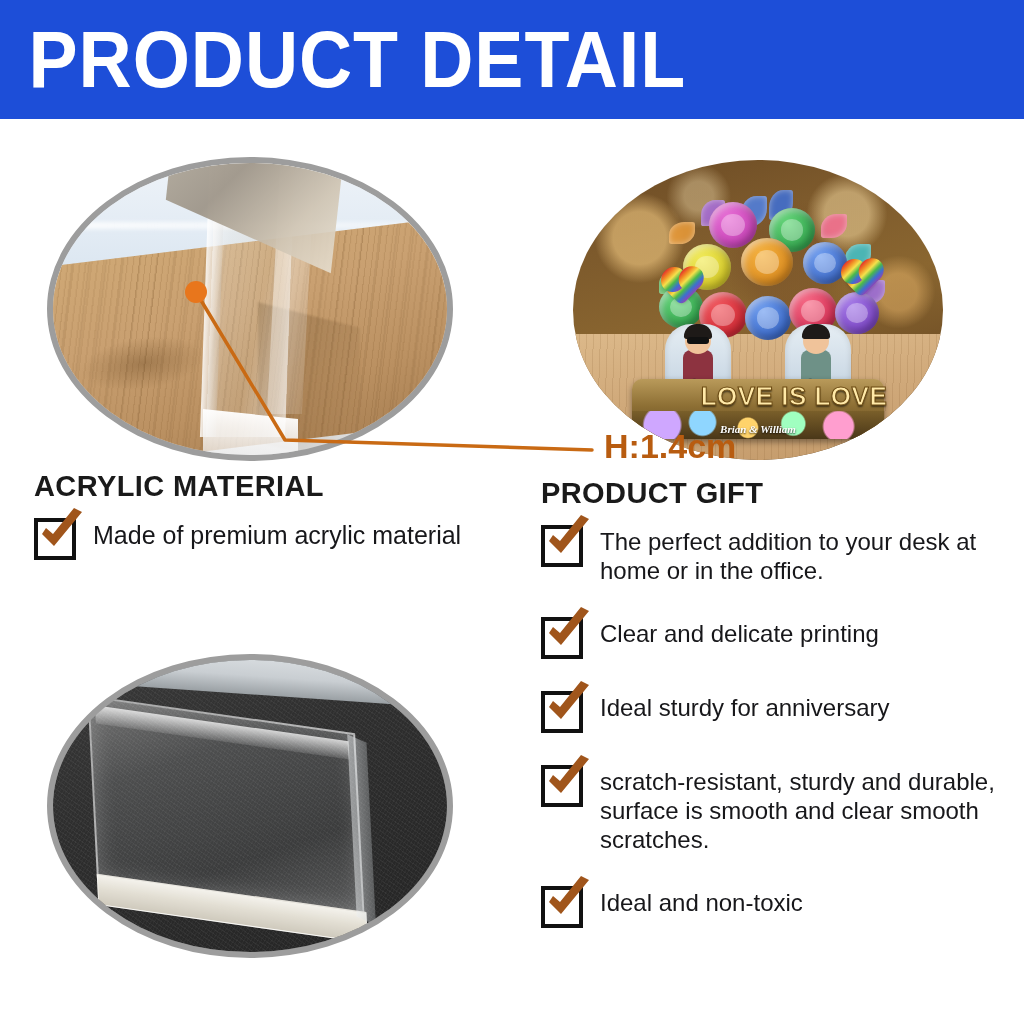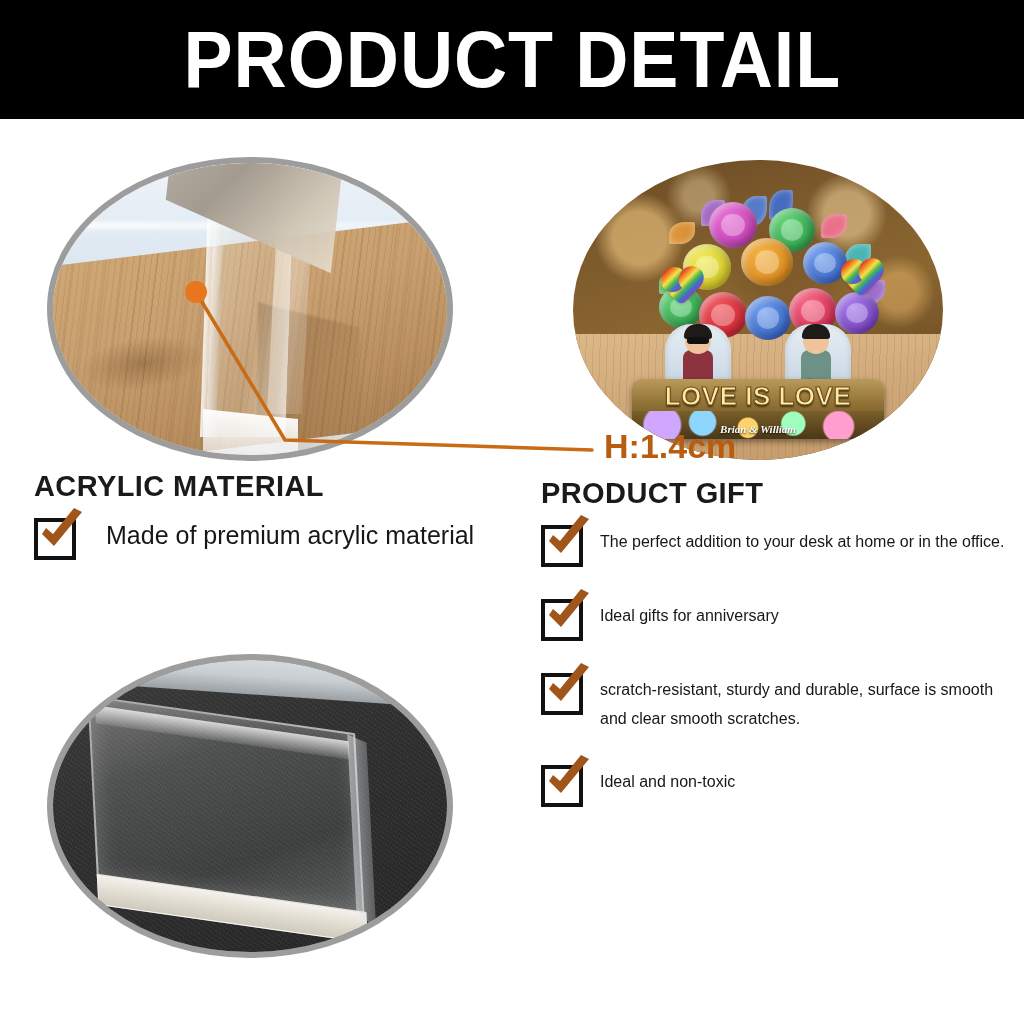--- a/index.html
+++ b/index.html
@@ -8,22 +8,22 @@
     background:#ffffff;
     font-family:"Liberation Sans", sans-serif;
     overflow:hidden;
     position:relative;
   }
   #page{position:relative;width:1024px;height:1024px;overflow:hidden;background:#fff;}
 
   
   .banner{
     position:absolute;left:0;top:0;width:1024px;height:119px;
-    background:#000000;
-    display:flex;align-items:center;justify-content:center;
+    background:#1d4ed8;
+    display:flex;align-items:center;justify-content:flex-start;
   }
   .banner-title{
     color:#ffffff;
     font-family:"Liberation Sans Narrow","Liberation Sans",sans-serif;
     font-weight:bold;
     font-size:80px;
     letter-spacing:1px;
     transform:scaleX(0.92);
     line-height:80px;
     white-space:nowrap;
@@ -236,20 +236,21 @@
   }
   .pr-title{
     position:absolute;left:0;top:6%;width:100%;text-align:center;
     font-family:"Liberation Sans",sans-serif;
     font-weight:bold;font-size:26px;line-height:26px;
     color:#ffe9a8;
     letter-spacing:.5px;
     -webkit-text-stroke:1px #6b4a12;
     text-shadow:0 2px 2px rgba(0,0,0,.55);
     white-space:nowrap;
+    padding-left:36px;
   }
   .pr-names{
     position:absolute;left:0;bottom:6%;width:100%;text-align:center;
     font-family:"Liberation Serif",serif;
     font-style:italic;font-weight:bold;
     font-size:11px;color:#ffffff;
     text-shadow:0 1px 2px rgba(0,0,0,.8);
     white-space:nowrap;
   }
 
@@ -275,21 +276,21 @@
     font-size:29px;
     line-height:32px;
     color:#1a1a1a;
     letter-spacing:.4px;
     margin:0 0 14px 0;
   }
   .feature{
     display:flex;align-items:flex-start;
     margin-bottom:30px;
   }
-  .col-left .feature{margin-bottom:0;gap:13px;}
+  .col-left .feature{margin-bottom:0;}
   .chk{
     position:relative;
     flex:0 0 auto;
     width:42px;height:42px;
     margin-right:17px;
     margin-top:2px;
   }
   .chk .box{
     position:absolute;left:0;top:0;width:42px;height:42px;
     border:4px solid #111111;
@@ -297,21 +298,21 @@
     background:#ffffff;
   }
   .chk svg{position:absolute;left:-1px;top:-14px;width:58px;height:58px;overflow:visible;}
   .feat-text{
     font-family:"Liberation Sans",sans-serif;
     font-size:25px;
     line-height:30px;
     color:#17171a;
     padding-top:4px;
   }
-  .col-right .feat-text{font-size:16px;line-height:29px;}
+  .col-right .feat-text{font-size:24px;line-height:29px;}
 </style>
 </head>
 <body>
 
 <div id="page">
 
   <div class="banner">
     <div class="banner-title">PRODUCT DETAIL</div>
   </div>
 
@@ -419,29 +420,38 @@
     <div class="feature">
       <span class="chk">
         <span class="box"></span>
         <svg viewBox="0 0 58 58">
           <path d="M9 30 L21 42 L49 8 L41 4 L20 30 L13 24 Z" fill="#a0551b"></path>
         </svg>
       </span>
       <span class="feat-text">The perfect addition to your desk at home or in the office.</span>
     </div>
 
-
-    <div class="feature">
-      <span class="chk">
-        <span class="box"></span>
-        <svg viewBox="0 0 58 58">
-          <path d="M9 30 L21 42 L49 8 L41 4 L20 30 L13 24 Z" fill="#a0551b"></path>
-        </svg>
-      </span>
-      <span class="feat-text">Ideal gifts for anniversary</span>
+    <div class="feature">
+      <span class="chk">
+        <span class="box"></span>
+        <svg viewBox="0 0 58 58">
+          <path d="M9 30 L21 42 L49 8 L41 4 L20 30 L13 24 Z" fill="#a0551b"></path>
+        </svg>
+      </span>
+      <span class="feat-text">Clear and delicate printing</span>
+    </div>
+
+    <div class="feature">
+      <span class="chk">
+        <span class="box"></span>
+        <svg viewBox="0 0 58 58">
+          <path d="M9 30 L21 42 L49 8 L41 4 L20 30 L13 24 Z" fill="#a0551b"></path>
+        </svg>
+      </span>
+      <span class="feat-text">Ideal sturdy for anniversary</span>
     </div>
 
     <div class="feature">
       <span class="chk">
         <span class="box"></span>
         <svg viewBox="0 0 58 58">
           <path d="M9 30 L21 42 L49 8 L41 4 L20 30 L13 24 Z" fill="#a0551b"></path>
         </svg>
       </span>
       <span class="feat-text">scratch-resistant, sturdy and durable, surface is smooth and clear smooth scratches.</span>

